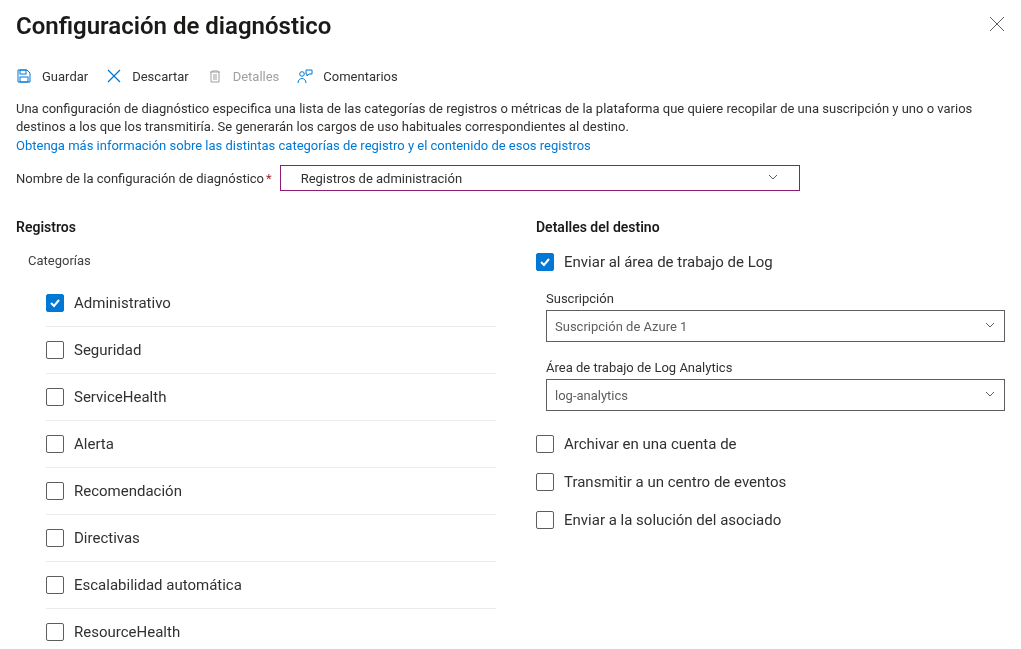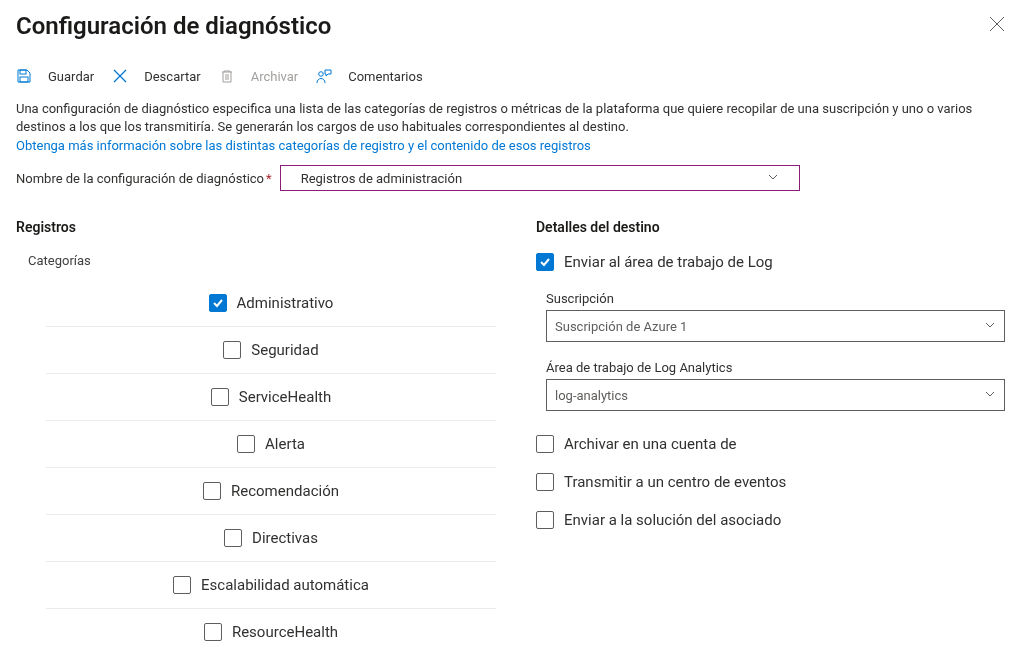--- a/index.html
+++ b/index.html
@@ -38,21 +38,21 @@
     }
     .toolbar {
       display: flex;
       gap: 18px;
       align-items: center;
       margin-bottom: 16px;
     }
     .toolbar-item {
       display: flex;
       align-items: center;
-      gap: 16px;
+      gap: 10px;
       cursor: pointer;
       color: #323130;
     }
     .toolbar-item.disabled {
       color: #a19f9d;
       cursor: default;
     }
     .toolbar-icon {
       width: 16px;
       height: 16px;
@@ -129,21 +129,20 @@
     }
     .cat-list {
       margin-left: 30px;
     }
     .cat-item {
       display: flex;
       align-items: center;
       gap: 10px;
       padding: 14px 0;
       border-bottom: 1px solid #edebe9;
-      justify-content: center;
     }
     .check-box {
       width: 18px;
       height: 18px;
       border: 1px solid #605e5c;
       border-radius: 2px;
       display: flex;
       align-items: center;
       justify-content: center;
       flex-shrink: 0;
@@ -229,21 +228,21 @@
     <span>Descartar</span>
   </div>
   <div class="toolbar-item disabled">
     <span class="toolbar-icon">
       <svg viewBox="0 0 16 16" fill="none" stroke="#a19f9d" stroke-width="1">
         <path d="M3 4 h10 M5 4 v-1 h6 v1 M4 4 v10 h8 v-10"></path>
         <line x1="7" y1="6" x2="7" y2="12"></line>
         <line x1="9" y1="6" x2="9" y2="12"></line>
       </svg>
     </span>
-    <span>Archivar</span>
+    <span>Detalles</span>
   </div>
   <div class="toolbar-item">
     <span class="toolbar-icon">
       <svg viewBox="0 0 16 16" fill="none" stroke="#0078d4" stroke-width="1">
         <circle cx="5" cy="6" r="2.3"></circle>
         <path d="M1 15 c0 -3 2 -4.5 4 -4.5 s4 1.5 4 4.5"></path>
         <path d="M9 2 h6 v4 h-3 l-2 2 v-2 h-1 z"></path>
       </svg>
     </span>
     <span>Comentarios</span>

